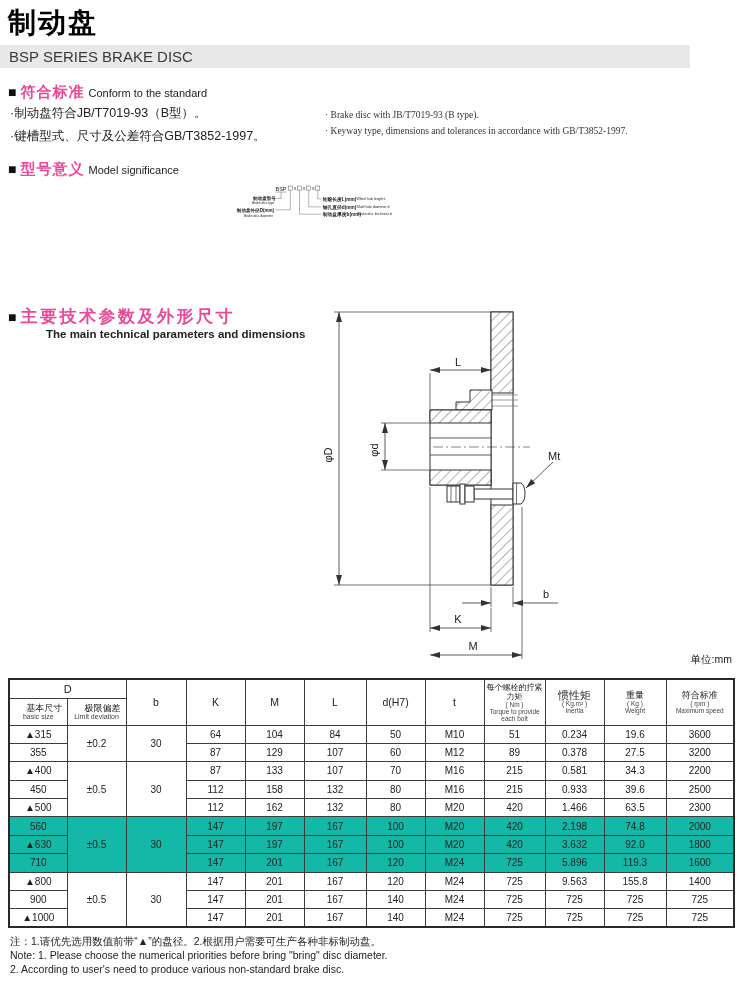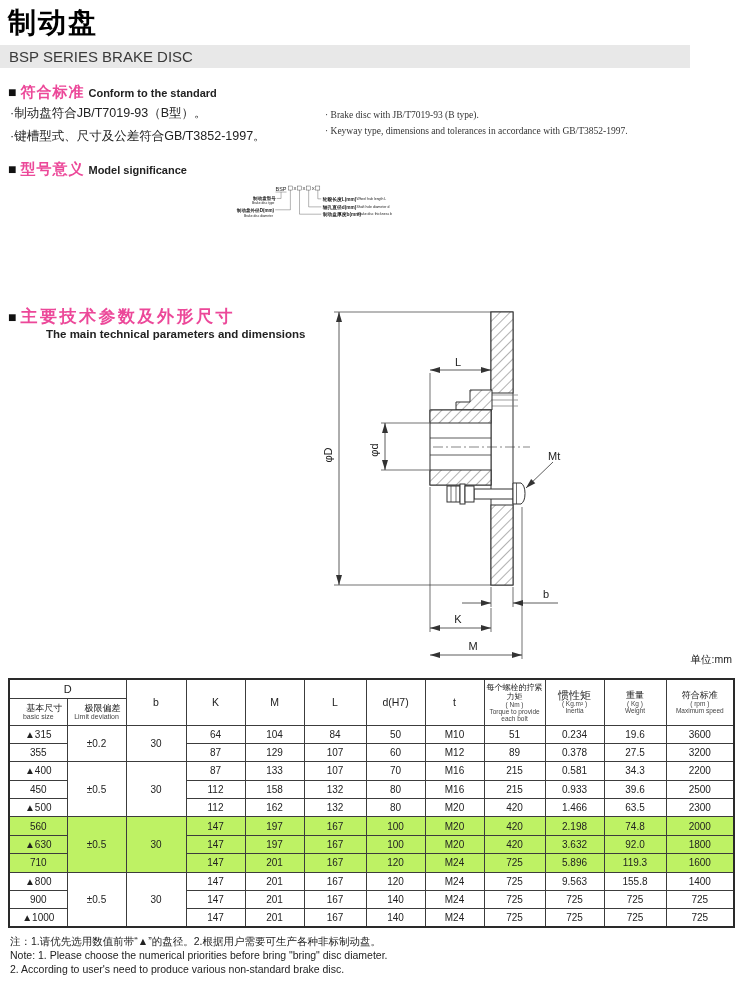--- a/index.html
+++ b/index.html
@@ -10,21 +10,21 @@
   }
   .abs { position:absolute; }
   
   .page-title { left:8px; top:4px; font-size:28px; font-weight:bold; letter-spacing:2px; color:#000000; }
   .series-bar { left:0; top:45px; width:690px; height:23px; background:#e8e8e8; }
   .series-bar span { position:absolute; left:9px; top:3px; font-size:15px; color:#3a3a3a; letter-spacing:0px; }
   
   .sec-head { display:flex; align-items:baseline; gap:4px; }
   .sec-head .sq { font-size:14px; color:#111; }
   .sec-head .zh { font-size:15px; font-weight:bold; color:#ec4899; letter-spacing:1px; }
-  .sec-head .en { font-size:11px; font-weight:bold; color:#222; }
+  .sec-head .en { font-size:11px; font-weight:normal; color:#222; }
   .sec-head.big .zh { font-size:17px; letter-spacing:2.5px; }
   .sec3-en { left:8px; top:328px; font-size:11.5px; font-weight:bold; color:#222;margin-left:38px; }
   
   .std-zh { left:10px; top:102px; font-size:12.5px; line-height:23px; color:#222; }
   .std-en { left:325px; top:107px; font-size:9.5px; line-height:16px; color:#333;font-family:Liberation Serif, serif; }
   
   svg text { font-family:"Liberation Sans","DejaVu Sans",sans-serif; fill:#222; }
   
   .unit-note { right:9px; top:653px; font-size:10.5px; color:#222; }
   
@@ -36,21 +36,21 @@
   thead th { background:#fff; }
   .h-d { height:19px; font-size:11px; }
   .h-sub { height:27px; }
   .h-sub .zh { display:block; font-size:9px; line-height:10px;padding-left:12px; }
   .h-sub .en { display:block; font-size:7px; line-height:8px; color:#444; }
   .h-col { font-size:10.5px; }
   .h-big .zh { display:block; font-size:8px; line-height:9px; }
   .h-big .unit { display:block; font-size:6.5px; line-height:7px; color:#444; }
   .h-big .en { display:block; font-size:6.5px; line-height:7px; color:#444; }
   tbody td { height:18.4px; font-size:10px; background:#fff; }
-  tbody tr.shaded td { background:#bef264; }
+  tbody tr.shaded td { background:#14b8a6; }
   
   .notes { left:10px; top:934px; font-size:10.5px; line-height:14px; color:#222; }
 </style>
 </head>
 <body>
 
 <div class="abs page-title">制动盘</div>
 <div class="abs series-bar">
   <span>BSP SERIES BRAKE DISC</span>
 </div>

